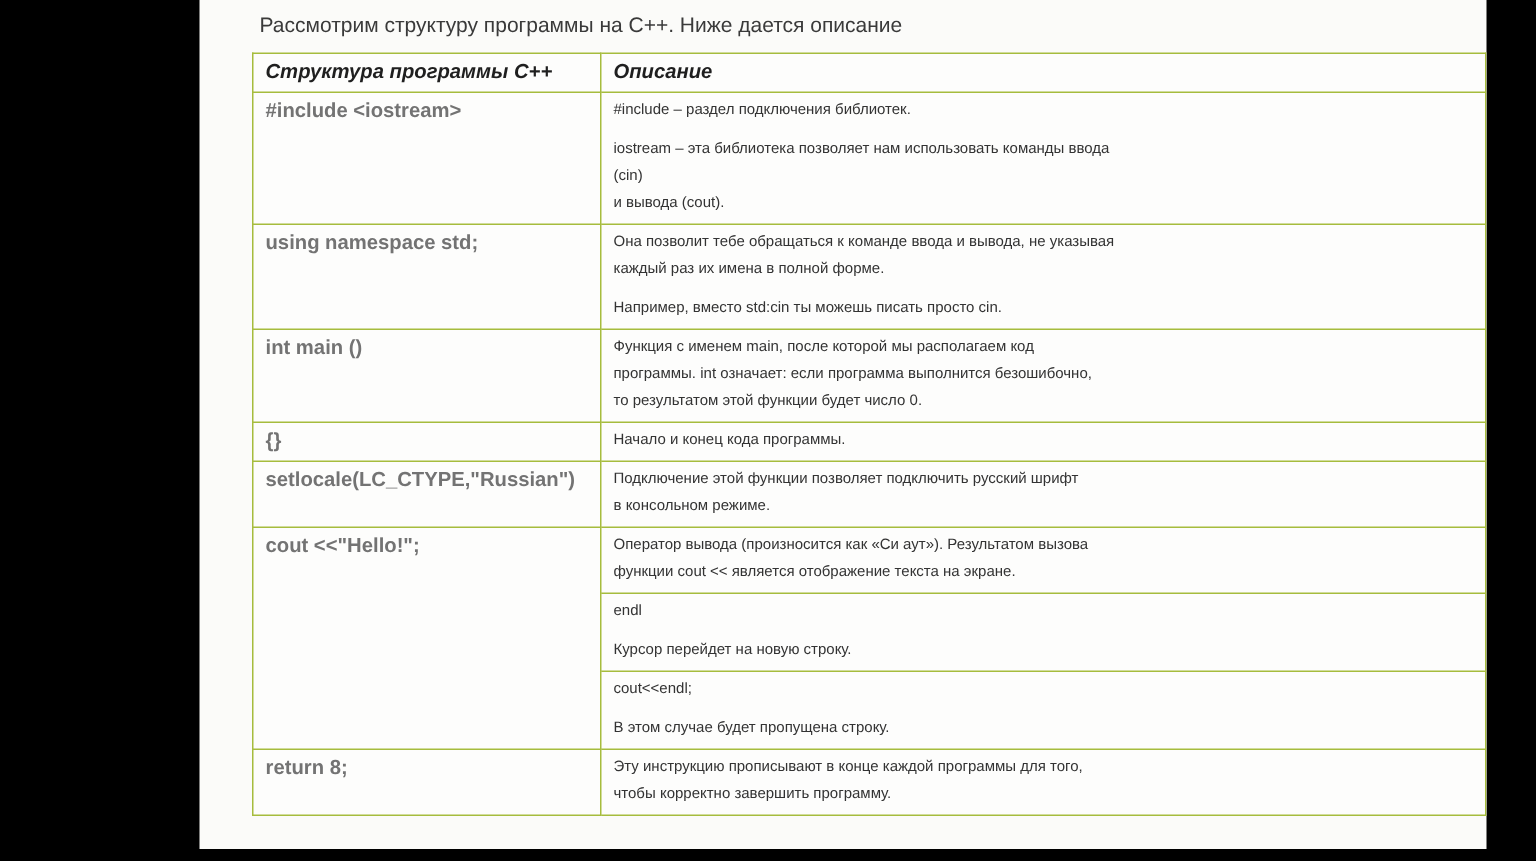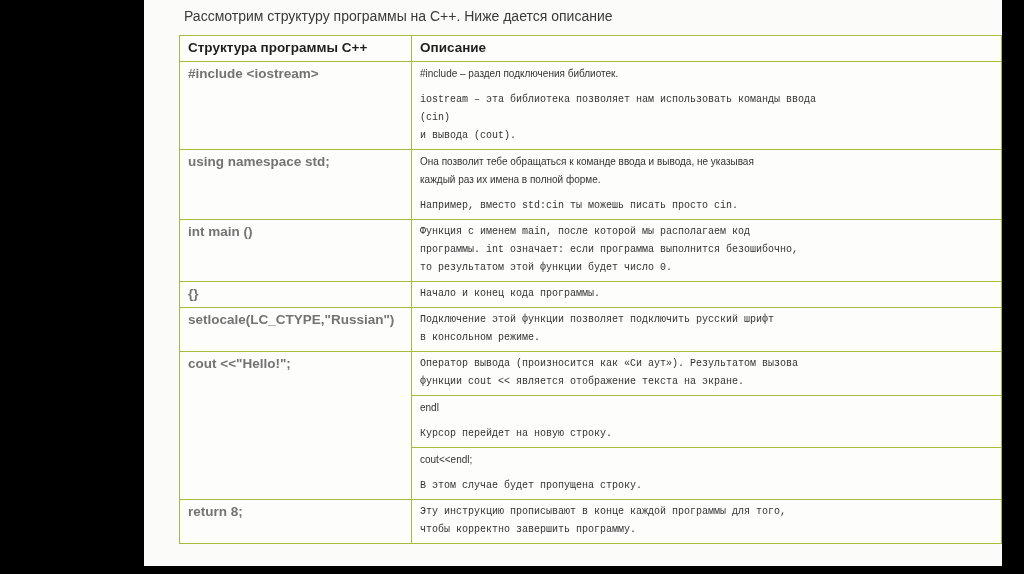--- a/index.html
+++ b/index.html
@@ -4,21 +4,21 @@
 <style>
   * { margin:0; padding:0; box-sizing:border-box; }
   html,body {
     width:1024px; height:574px;
     background:#000;
     overflow:hidden;
     font-family:"Liberation Sans", sans-serif;
   }
   .page-frame { position:relative; width:1024px; height:574px; background:#000; }
   .slide {
-    position:absolute; left:144px; top:0;
+    position:absolute; left:133px; top:0;
     width:858px; height:566px;
     background:#fbfbf9;
     overflow:hidden;
   }
   .intro {
     padding:6px 0 0 26px;
     font-size:14px; line-height:20px;
     color:#3a3a3a;
   }
   .intro .l1 { padding-left:14px; }
@@ -31,32 +31,32 @@
   }
   col.c1 { width:232px; }
   col.c2 { width:590px; }
   th, td {
     border:1px solid #a6bc3d;
     vertical-align:top;
     text-align:left;
     padding:3px 9px 4px 8px;
   }
   th {
-    font-size:13.5px; font-weight:bold; color:#1f1f1f; line-height:18px;
+    font-size:13.5px; font-weight:bold; color:#1f1f1f; line-height:18px;font-style:italic;
   }
   td.code {
     font-weight:bold; font-size:13.5px; color:#737373; line-height:18px;
   }
   td.desc { font-size:10px; color:#333; }
   td.desc p {
     white-space:pre-line;
     line-height:18px;
     margin:0 0 8px 0;
   }
-  td.desc p:last-child { margin-bottom:0;font-family:Liberation Mono, monospace; }
+  td.desc p:last-child { margin-bottom:0; }
 </style>
 </head>
 <body>
 
 <div class="page-frame">
   <div class="slide">
 
     <div class="intro">
       <div class="l1">Рассмотрим структуру программы на C++. Ниже дается описание</div>
     </div>

